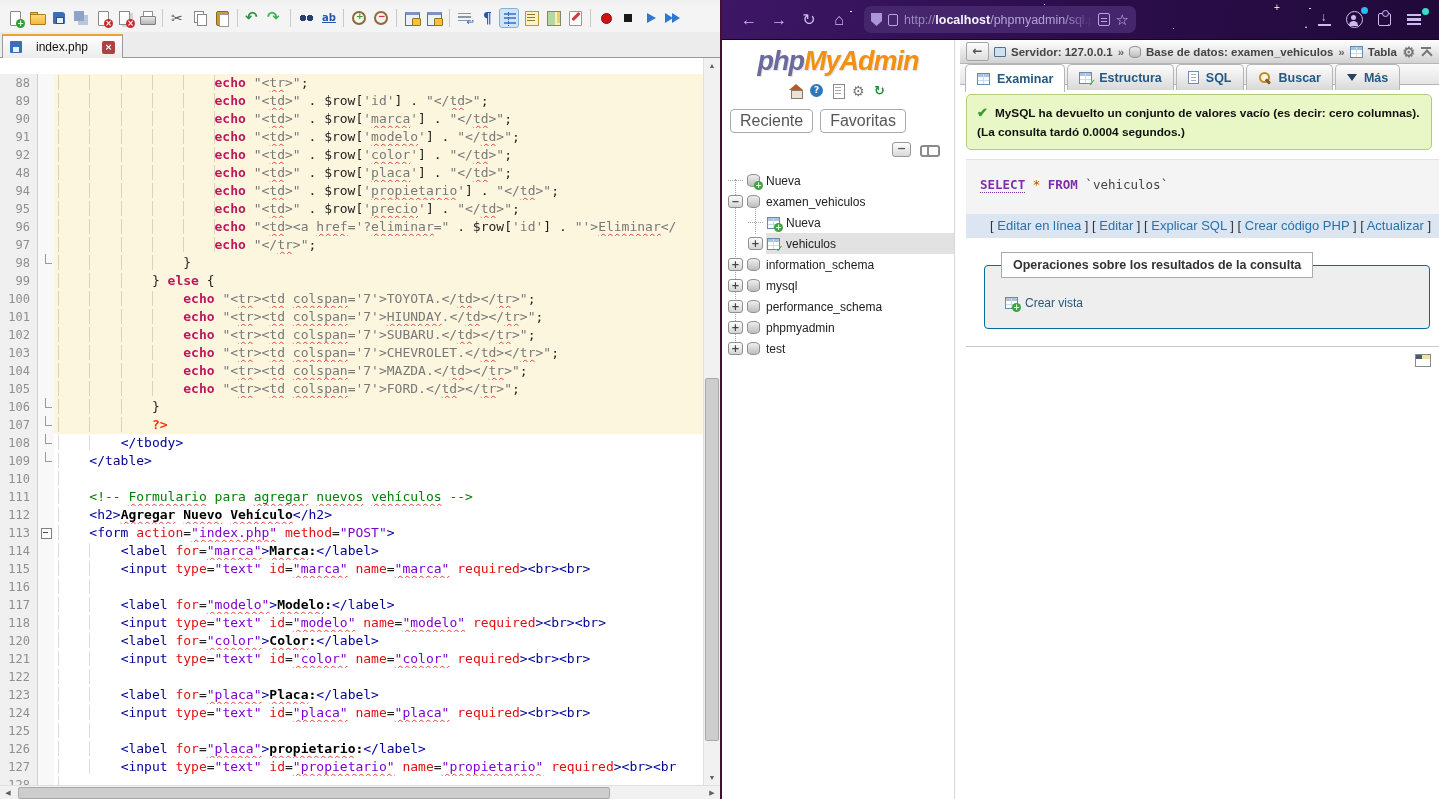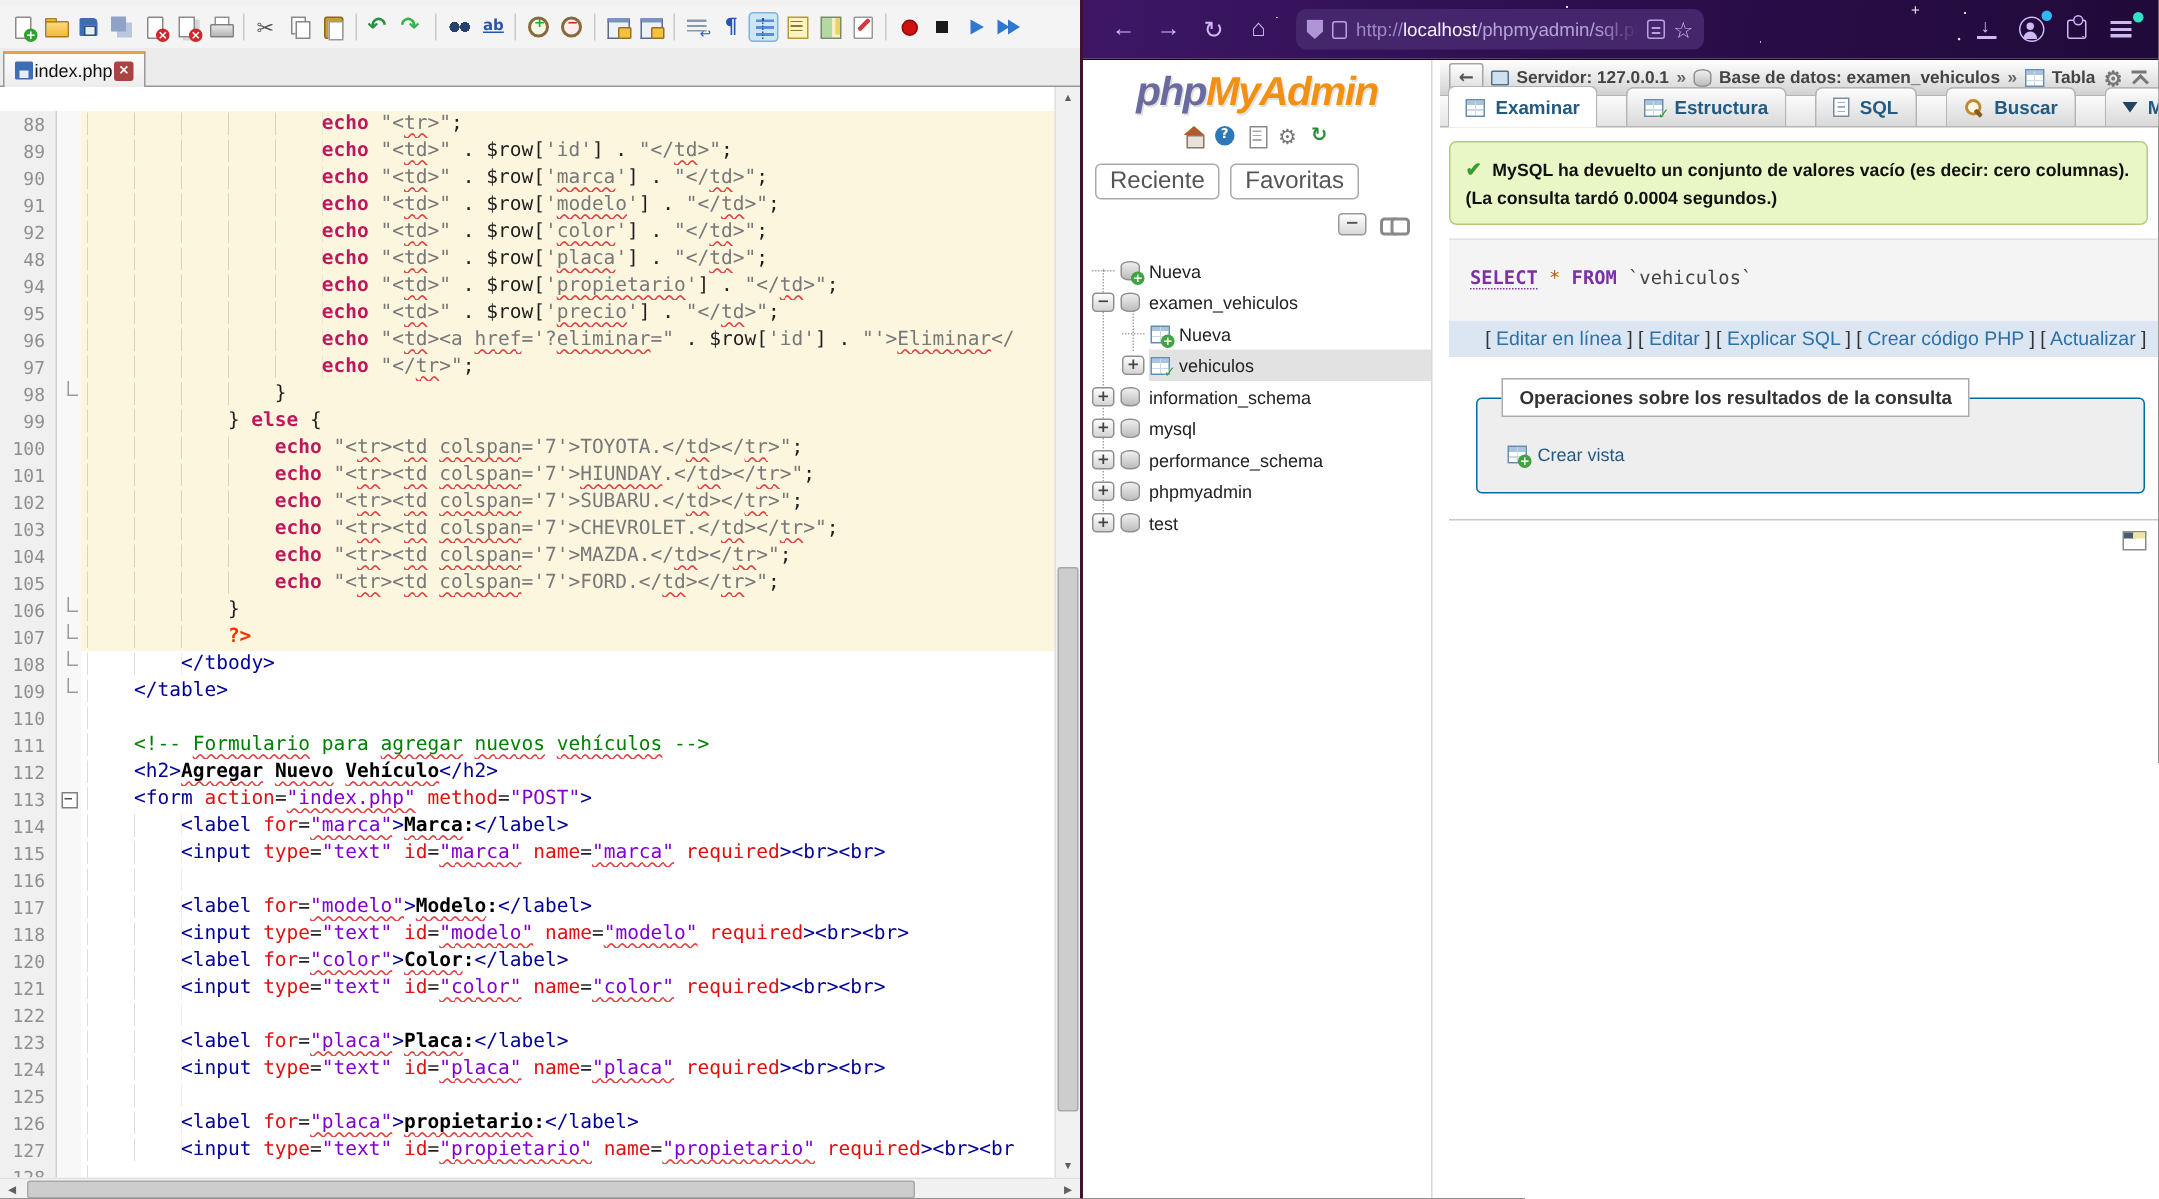--- a/index.html
+++ b/index.html
@@ -50,21 +50,21 @@
   .t-docmap::after{content:"";position:absolute;right:3px;top:4px;width:3px;height:11px;background:#e8c84a;opacity:.8}
   .t-docswitch::before{content:"";position:absolute;left:4px;top:3px;width:11px;height:13px;background:#fff;border:1px solid #999;border-radius:1px}
   .t-docswitch::after{content:"";position:absolute;left:6px;top:7px;width:10px;height:3px;background:#d23b3b;transform:rotate(-45deg);border-radius:1px}
   .t-rec::before{content:"";position:absolute;left:5px;top:5px;width:9px;height:9px;border-radius:50%;background:#d01111;border:1px solid #8a0b0b}
   .t-stop::before{content:"";position:absolute;left:6px;top:6px;width:8px;height:8px;background:#1a1a1a}
   .t-play::before{content:"";position:absolute;left:7px;top:5px;border-left:9px solid #2f77d0;border-top:5px solid transparent;border-bottom:5px solid transparent}
   .t-playm::before{content:"";position:absolute;left:3px;top:5px;border-left:8px solid #2f77d0;border-top:5px solid transparent;border-bottom:5px solid transparent}
   .t-playm::after{content:"";position:absolute;left:10px;top:5px;border-left:8px solid #2f77d0;border-top:5px solid transparent;border-bottom:5px solid transparent}
 
   .npp-tabbar{height:26px;background:#ececec;display:flex;align-items:flex-end;padding-left:2px;border-bottom:1px solid #989898;flex:none}
-  .npp-tab{height:24px;display:flex;align-items:center;gap:1px;padding:0 7px;border:1px solid #9a9a9a;border-bottom:none;background:linear-gradient(#fdfdfd,#ececec);border-top:2px solid #e8a33d;font-size:12px;color:#111;margin-bottom:-1px}
+  .npp-tab{height:24px;display:flex;align-items:center;gap:14px;padding:0 7px;border:1px solid #9a9a9a;border-bottom:none;background:linear-gradient(#fdfdfd,#ececec);border-top:2px solid #e8a33d;font-size:12px;color:#111;margin-bottom:-1px}
   .tabicon{width:12px;height:12px;background:#3d6db5;border-radius:1px;position:relative;flex:none}
   .tabicon::after{content:"";position:absolute;left:3px;bottom:1px;width:6px;height:5px;background:#e8eef5}
   .tabclose{width:13px;height:13px;background:#a94442;color:#fff;font:bold 9px/13px "DejaVu Sans",sans-serif;text-align:center;border-radius:2px;flex:none}
 
   .npp-body{flex:1;display:flex;min-height:0;position:relative;overflow:hidden}
   .code-col{flex:1;overflow:hidden;padding-top:16px;min-width:0;background:#fff}
   .cl{display:flex;height:18px}
   .ln{width:38px;flex:none;background:#f0f0f0;color:#8e8e8e;text-align:right;padding-right:7px;font:12px/18px "DejaVu Sans Mono",monospace;border-right:1px solid #cfcfcf}
   .fold{width:16px;flex:none;background:#f8f8f8;position:relative}
   .fold.open::before{content:"";position:absolute;left:3px;top:4px;width:9px;height:9px;border:1px solid #808080;background:#fdfdfd}
@@ -103,21 +103,21 @@
       radial-gradient(1px 1px at 63% 72%,rgba(255,255,255,.7) 50%,transparent 52%),
       radial-gradient(1.3px 1.3px at 82% 22%,rgba(255,255,255,.85) 50%,transparent 52%),
       radial-gradient(1px 1px at 93% 62%,rgba(255,255,255,.6) 50%,transparent 52%),
       radial-gradient(1px 1px at 30% 80%,rgba(255,255,255,.5) 50%,transparent 52%),
       linear-gradient(100deg,#3d1766 0%,#2d0e4e 45%,#200a39 100%)}
   .fbtn{width:30px;height:28px;display:inline-flex;align-items:center;justify-content:center;font-size:16px;color:#cdbaf1;flex:none;border-radius:4px;position:relative}
   .urlbar{width:272px;height:27px;margin:0 10px;background:#45266c;border-radius:7px;display:flex;align-items:center;padding:0 7px;gap:6px;flex:none}
   .shield{width:11px;height:13px;background:#b9a2e2;clip-path:polygon(0 0,100% 0,100% 62%,50% 100%,0 62%);flex:none;opacity:.9}
   .pageic{width:10px;height:12px;border:1.5px solid #b9a2e2;border-radius:2px;flex:none}
   .urltext{flex:1;min-width:0;font-size:12.5px;white-space:nowrap;overflow:hidden;-webkit-mask-image:linear-gradient(to right,#000 85%,transparent);mask-image:linear-gradient(to right,#000 85%,transparent)}
-  .u1{color:#9d87c4}.u2{color:#f5f2fb;font-weight:normal}.u3{color:#b5a1d8}
+  .u1{color:#9d87c4}.u2{color:#f5f2fb;font-weight:bold}.u3{color:#b5a1d8}
   .reader{width:12px;height:13px;border:1.5px solid #b9a2e2;border-radius:2px;flex:none;background:repeating-linear-gradient(transparent 0 2px,#b9a2e2 2px 3.2px) content-box;padding:2px}
   .star{font-size:15px;color:#cdbaf1;flex:none}
   .ffspacer{flex:1}
   .dl-ic{display:inline-block;width:13px;height:13px;position:relative}
   .dl-ic::before{content:"↓";position:absolute;left:3px;top:-3px;font-size:12px;font-weight:bold}
   .dl-ic::after{content:"";position:absolute;left:0;bottom:0;width:13px;border-bottom:2px solid #cdbaf1}
   .acct-ic{width:17px;height:17px;border:1.6px solid #cdbaf1;border-radius:50%;position:relative}
   .acct-ic::before{content:"";position:absolute;left:4.5px;top:2.5px;width:5px;height:5px;border-radius:50%;background:#cdbaf1}
   .acct-ic::after{content:"";position:absolute;left:2.5px;top:8.5px;width:9px;height:5px;border-radius:5px 5px 0 0;background:#cdbaf1}
   .badge-blue::after{content:"";position:absolute;right:1px;top:1px;width:7px;height:7px;border-radius:50%;background:#2db7f5}
@@ -168,21 +168,21 @@
   .backbtn{width:23px;height:19px;border:1px solid #a5a5a5;border-radius:2px;background:linear-gradient(#fdfdfd,#dedede);color:#555;text-align:center;font:bold 12px/17px "DejaVu Sans",sans-serif;flex:none}
   .crumbs{display:flex;align-items:center;gap:5px;white-space:nowrap;overflow:hidden;flex:1;min-width:0}
   .crumb-sep{color:#666;font-weight:bold}
   .bc-server{width:12px;height:10px;background:#cfe0ee;border:1.5px solid #51718a;border-radius:1px}
   .bc-db{width:12px;height:12px;background:linear-gradient(#efefef,#bdbdbd);border:1px solid #8f8f8f;border-radius:6px/3.5px}
   .topbar-ic{color:#777;font-size:14px;flex:none}
   .collapse-ic{width:13px;height:10px;position:relative;flex:none}
   .collapse-ic::before{content:"";position:absolute;left:1px;top:0;width:10px;border-top:2px solid #777}
   .collapse-ic::after{content:"";position:absolute;left:3px;top:4px;width:6px;height:6px;border-left:2px solid #777;border-top:2px solid #777;transform:rotate(45deg)}
 
-  .tabbar{height:21px;flex:none;background:linear-gradient(#fbfbfb,#e4e4e4);border-bottom:1px solid #b5b5b5;display:flex;align-items:flex-end;gap:19px;padding-left:5px}
+  .tabbar{height:21px;flex:none;background:linear-gradient(#fbfbfb,#e4e4e4);border-bottom:1px solid #b5b5b5;display:flex;align-items:flex-start;gap:2px;padding-left:5px}
   .ptab{height:26px;display:flex;align-items:center;gap:7px;padding:0 11px;border:1px solid #b5b5b5;border-bottom:none;border-radius:5px 5px 0 0;background:linear-gradient(#fdfdfd,#d9d9d9);color:#235a81;font-weight:bold;font-size:12.5px}
   .ptab.active{background:#fff;height:28px;margin-bottom:-1px}
   .icn-page{width:11px;height:13px;background:#fff;border:1px solid #7a8aa0;position:relative}
   .icn-page::before{content:"";position:absolute;left:2px;top:2px;right:2px;height:8px;background:repeating-linear-gradient(#9ab0c8 0 1px,transparent 1px 3px)}
   .icn-mag{width:14px;height:14px;position:relative}
   .icn-mag::before{content:"";position:absolute;left:1px;top:1px;width:7px;height:7px;border:2px solid #c08a2e;border-radius:50%;background:#fdf6e0}
   .icn-mag::after{content:"";position:absolute;right:1px;bottom:2px;width:6px;height:2.5px;background:#8a5a1a;transform:rotate(45deg);border-radius:1px}
   .icn-more{width:0;height:0;border-left:5px solid transparent;border-right:5px solid transparent;border-top:7px solid #23425f}
 
   .content{flex:1;min-height:0;padding:9px 0 0 6px;overflow:hidden}

